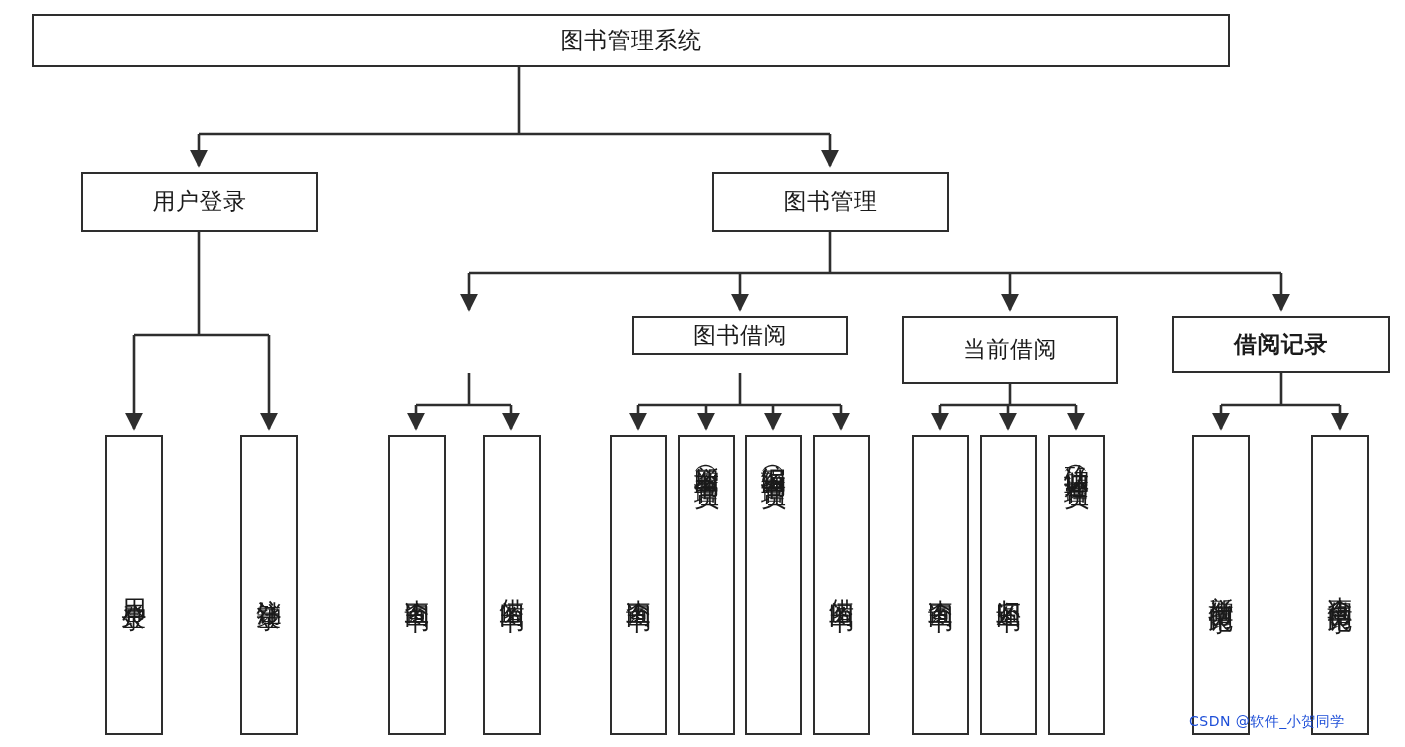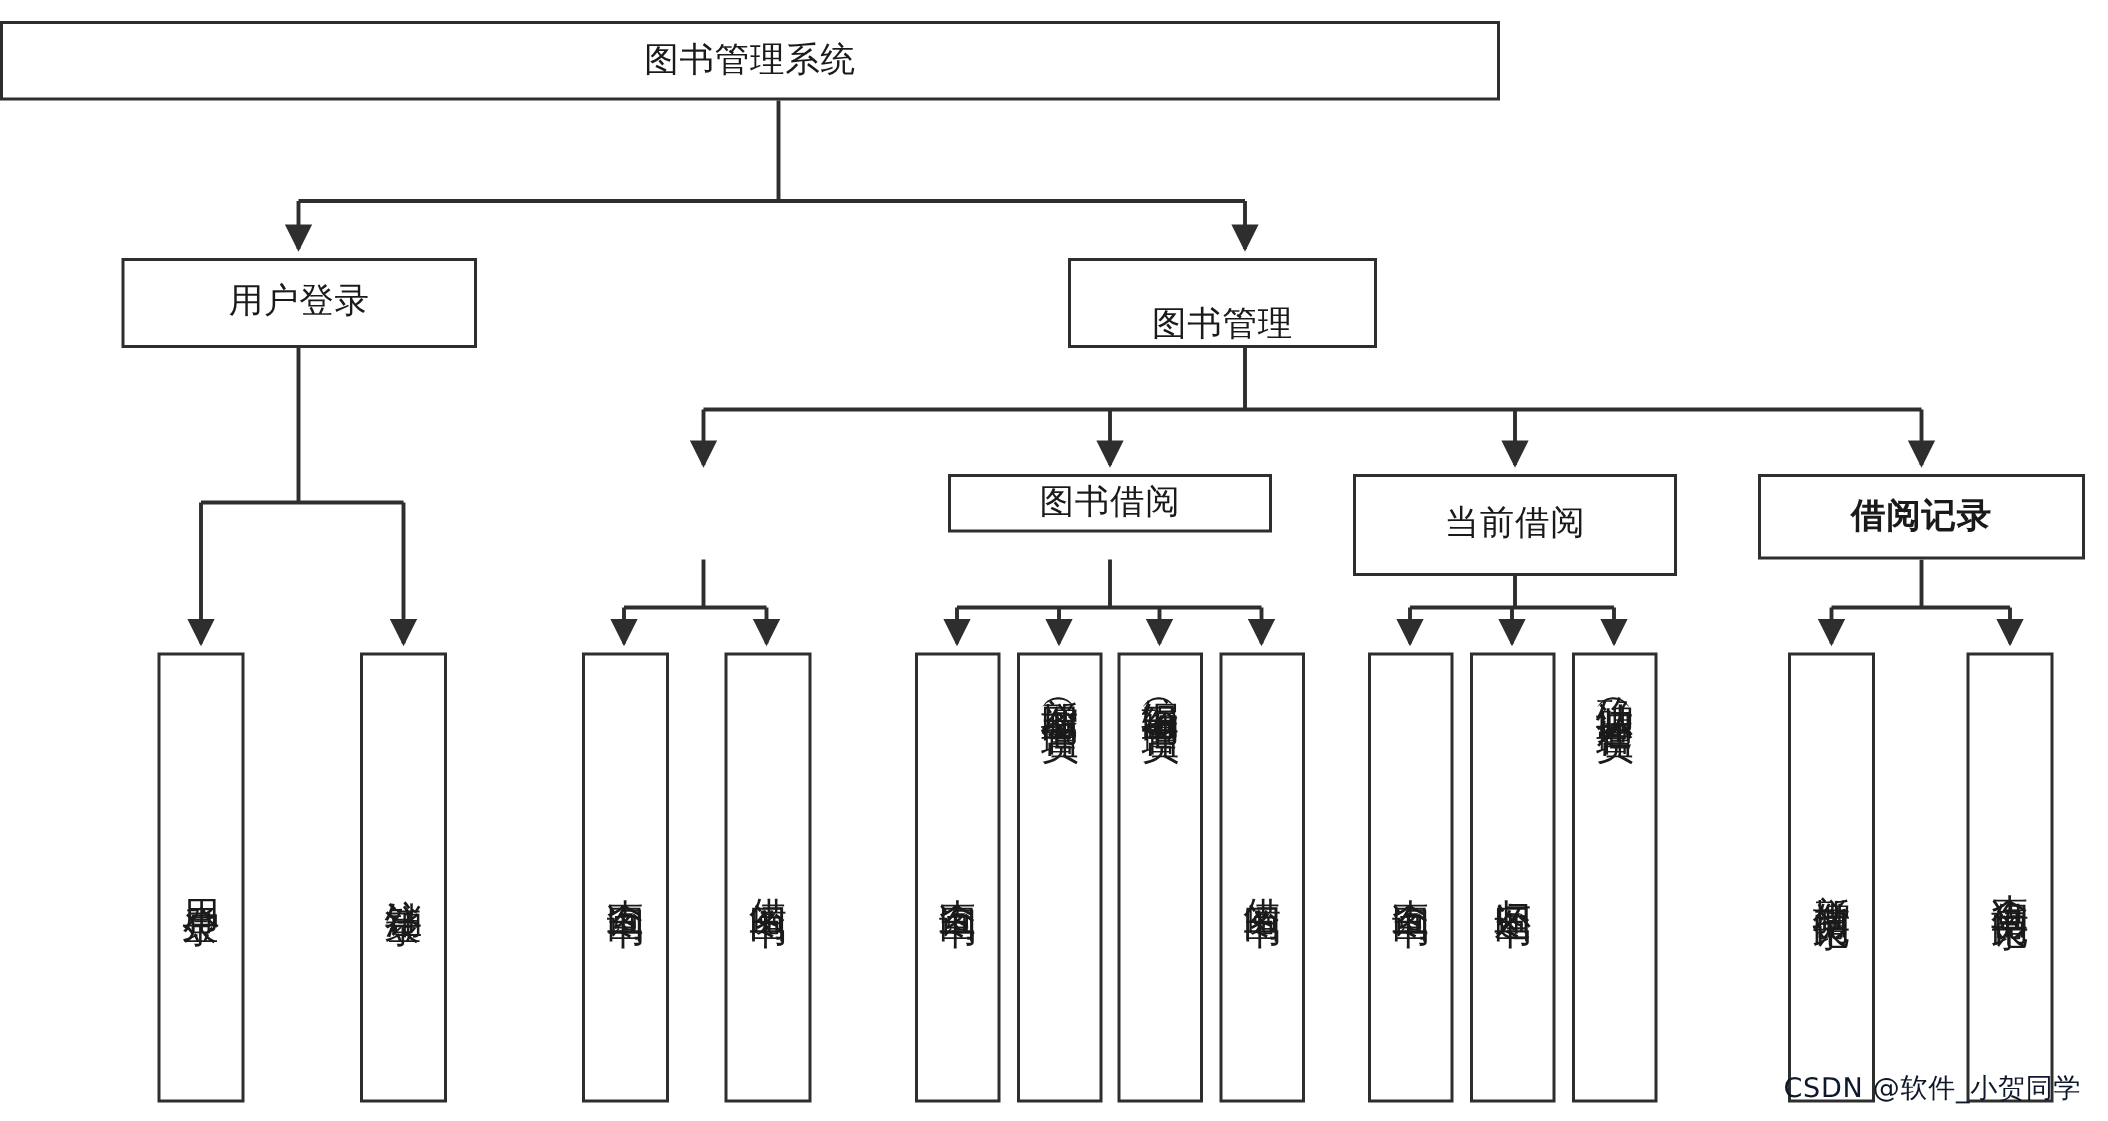--- a/index.html
+++ b/index.html
@@ -62,22 +62,22 @@
     line-height: 1;
   }
   .node.vert.center {
     align-items: center;
     padding-top: 0;
   }
   #watermark {
     position: absolute;
     left: 1189px;
     top: 713px;
-    font-size: 18px;
-    color: #0f172a;
+    font-size: 14px;
+    color: #1d4ed8;
     white-space: nowrap;
     letter-spacing: 0.5px;
     font-family: "DejaVu Sans", "Liberation Sans", sans-serif;
   }
 </style>
 </head>
 <body>
 
 <div id="canvas">
 
@@ -124,28 +124,28 @@
       <path d="M 1008 405 L 1008 429" marker-end="url(#arrow)"></path>
       <path d="M 1076 405 L 1076 429" marker-end="url(#arrow)"></path>
 
       <path d="M 1281 373 L 1281 405"></path>
       <path d="M 1221 405 L 1340 405"></path>
       <path d="M 1221 405 L 1221 429" marker-end="url(#arrow)"></path>
       <path d="M 1340 405 L 1340 429" marker-end="url(#arrow)"></path>
     </g>
   </svg>
 
-  <div class="node horiz root" style="left:0; top:14px; width:1000px; height:53px;">
+  <div class="node horiz root" style="left:32px; top:14px; width:1198px; height:53px;">
     <span class="label">图书管理系统</span>
   </div>
 
   <div class="node horiz" style="left:81px; top:172px; width:237px; height:60px;">
     <span class="label">用户登录</span>
   </div>
-  <div class="node horiz" style="left:712px; top:172px; width:206px; height:60px;align-items:flex-end;">
+  <div class="node horiz" style="left:712px; top:172px; width:237px; height:60px;">
     <span class="label">图书管理</span>
   </div>
 
   <div class="node horiz" style="left:632px; top:316px; width:216px; height:39px;">
     <span class="label">图书借阅</span>
   </div>
   <div class="node horiz" style="left:902px; top:316px; width:216px; height:68px;">
     <span class="label">当前借阅</span>
   </div>
   <div class="node horiz" style="left:1172px; top:316px; width:218px; height:57px;font-weight:bold;">

